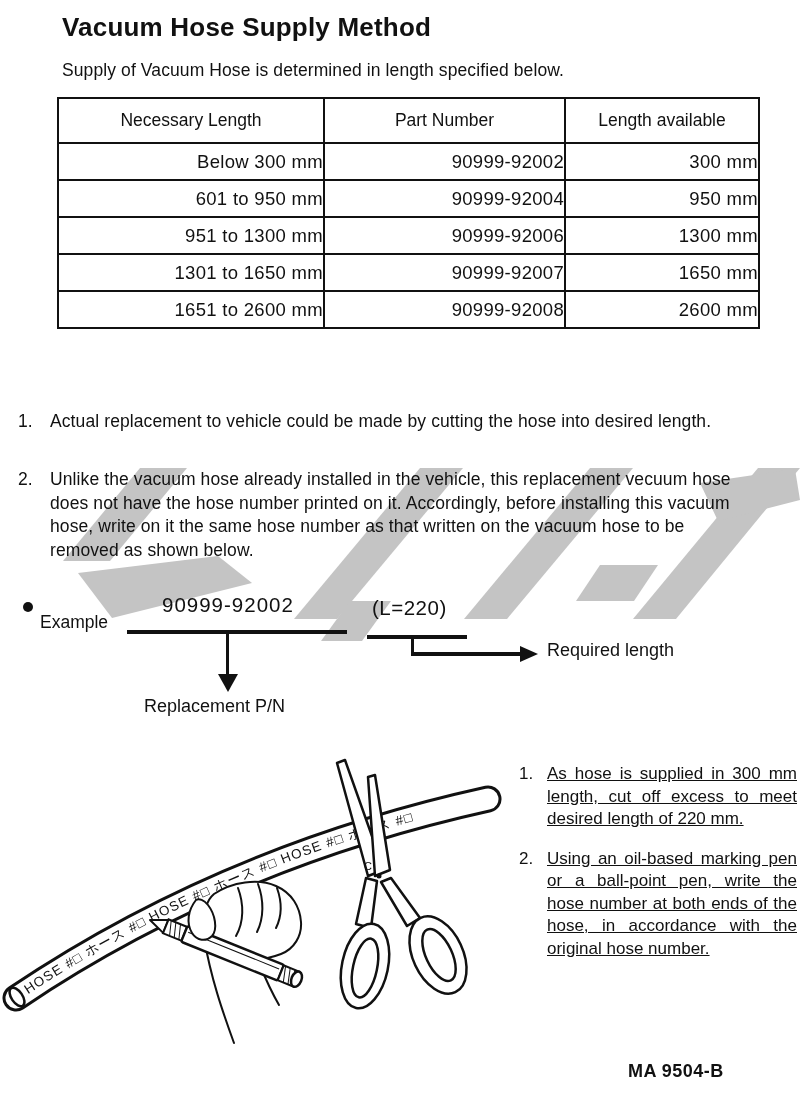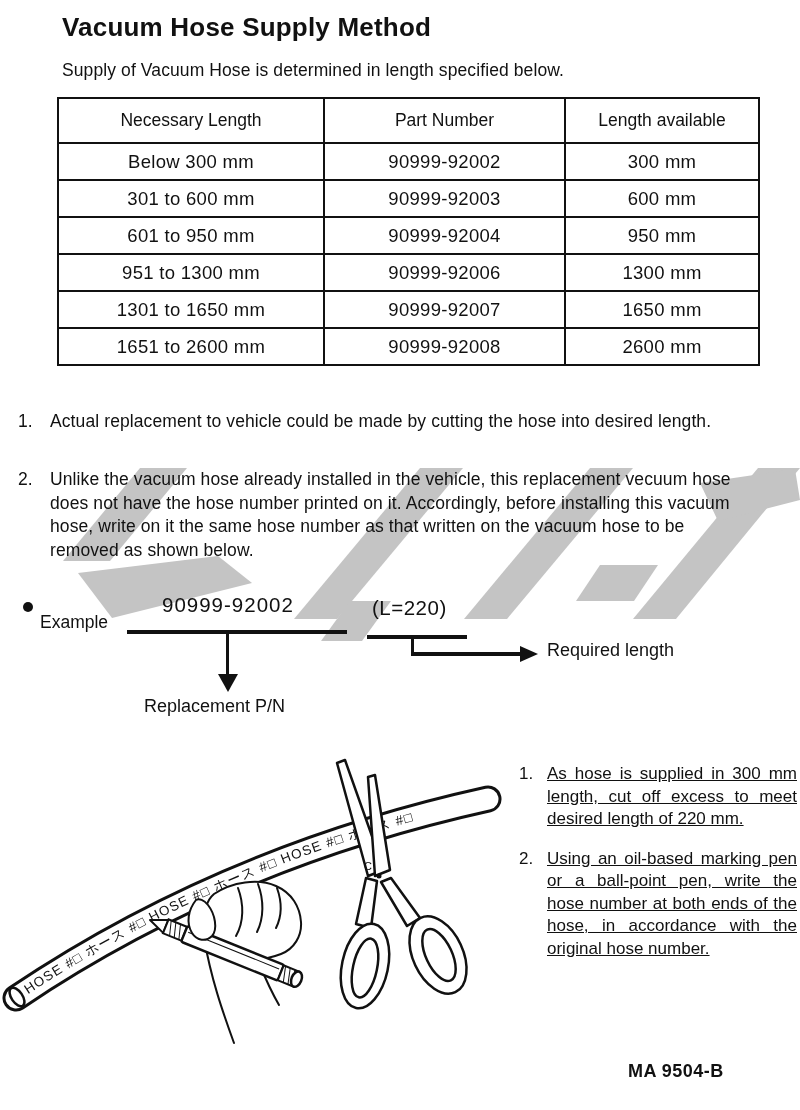--- a/index.html
+++ b/index.html
@@ -37,21 +37,21 @@
   }
   table.spec th, table.spec td {
     border: 2.5px solid #111;
     text-align: center;
     vertical-align: middle;
     font-weight: normal;
     overflow: hidden;
     white-space: nowrap;
   }
   table.spec th { height: 45px; font-size: 17.5px; }
-  table.spec td { height: 37px; font-size: 18.5px; letter-spacing: 0.3px; }
+  table.spec td { height: 37px; font-size: 18.5px; letter-spacing: 0.3px; text-align: right; }
   .col1 { width: 266px; }
   .col2 { width: 241px; }
   .col3 { width: 194px; }
 
   
   .note {
     display: flex;
     z-index: 2;
     font-size: 17.5px;
     line-height: 23.5px;
@@ -144,25 +144,20 @@
         <th>Necessary Length</th>
         <th>Part Number</th>
         <th>Length available</th>
       </tr>
     </thead>
     <tbody>
       <tr>
         <td>Below 300 mm</td>
         <td>90999-92002</td>
         <td>300 mm</td>
-      </tr>
-      <tr>
-        <td>301 to 600 mm</td>
-        <td>90999-92003</td>
-        <td>600 mm</td>
       </tr>
       <tr>
         <td>601 to 950 mm</td>
         <td>90999-92004</td>
         <td>950 mm</td>
       </tr>
       <tr>
         <td>951 to 1300 mm</td>
         <td>90999-92006</td>
         <td>1300 mm</td>

